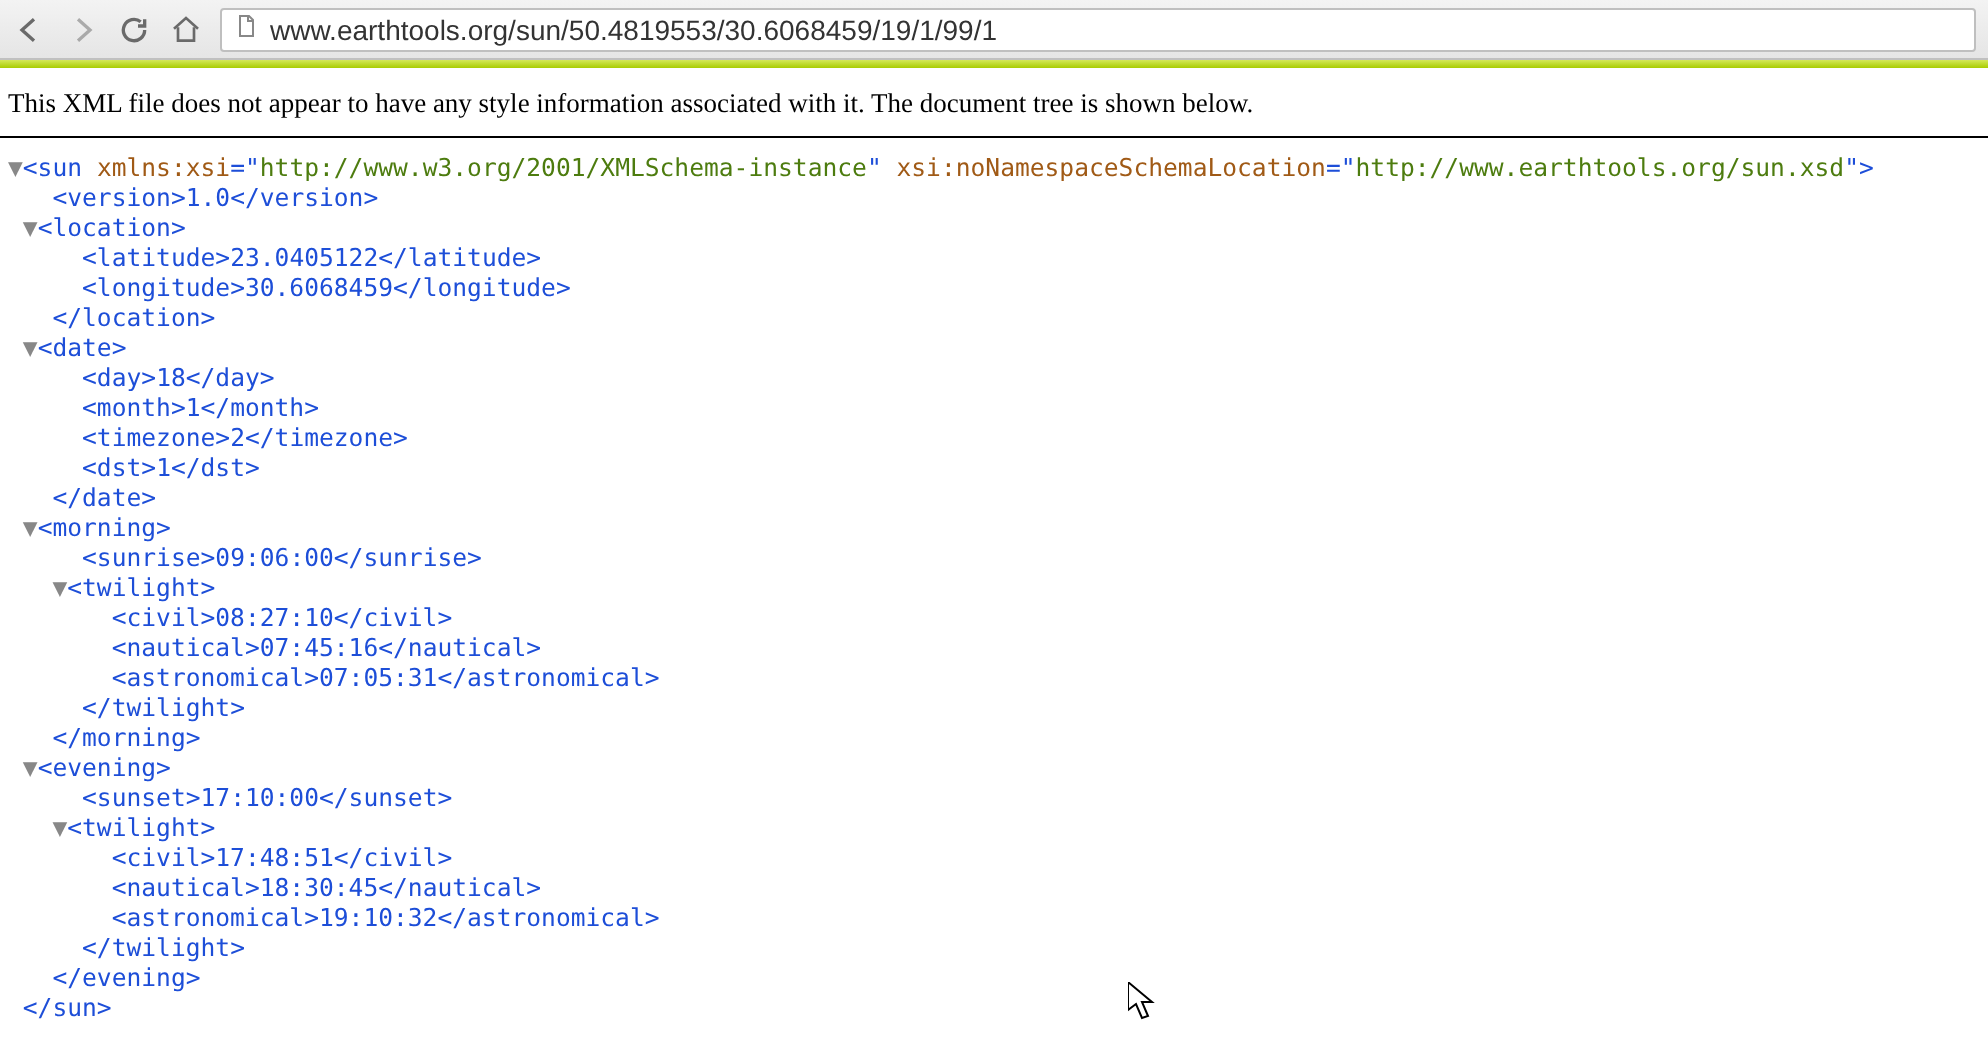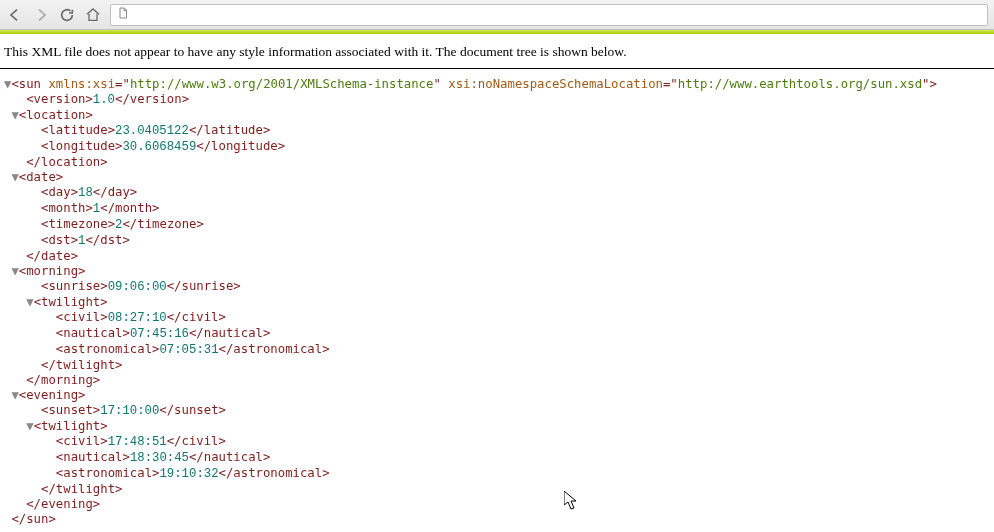--- a/index.html
+++ b/index.html
@@ -10,25 +10,25 @@
   .nav-icon svg { width: 16px; height: 16px; }
   .addr { flex: 1; height: 22px; background: #fff; border: 1px solid #bfbfbf; border-radius: 2px; display: flex; align-items: center; padding: 0 6px; gap: 6px; }
   .addr svg { width: 12px; height: 12px; flex-shrink: 0; }
   .addr-text { color: #333; font-size: 14px; font-family: Arial, sans-serif; white-space: nowrap; }
   .accent { height: 4px; background: linear-gradient(#d4e85a,#a8cc00); }
   
   .info { padding: 10px 4px 8px; font-size: 13.5px; color: #000; font-family: Liberation Serif, serif; }
   .hr { border-top: 1px solid #000; }
   
   .xml { font-family: Consolas, 'DejaVu Sans Mono', monospace; font-size: 12.3px; line-height: 15px; padding: 8px 0 8px 4px; white-space: pre; color: #000; }
-  .tag { color: #7f1d1d; }
+  .tag { color: #1d4ed8; }
   .attr-n { color: #a05a16; margin-top: 16px; }
   .attr-v { color: #4d7c0f; }
   .tw { color: #888; cursor: pointer; }
-  .txt { color: #0f766e; font-family: Liberation Mono, monospace; }
+  .txt { color: #1d4ed8; }
   
   .cursor-pointer { position: absolute; left: 564px; top: 491px; pointer-events: none; }
   .cursor-pointer svg { width: 16px; height: 20px; }
 </style>
 </head>
 <body>
 
 <div class="toolbar">
   <div class="nav-icon">
       <svg viewBox="0 0 24 24" fill="none" stroke="currentColor" stroke-width="2.5">
@@ -50,20 +50,21 @@
       <svg viewBox="0 0 24 24" fill="none" stroke="currentColor" stroke-width="2">
         <path d="M3 11 L12 3 L21 11"></path>
         <path d="M6 10v10h12V10"></path>
       </svg>
     </div>
   <div class="addr">
     <span><svg viewBox="0 0 24 24" fill="none" stroke="#888" stroke-width="2">
           <path d="M6 2h9l4 4v16H6z"></path>
           <path d="M14 2v5h5"></path>
         </svg></span>
+    <span class="addr-text">www.earthtools.org/sun/50.4819553/30.6068459/19/1/99/1</span>
   </div>
 </div>
 <div class="accent"></div>
 
 <div class="info">This XML file does not appear to have any style information associated with it. The document tree is shown below.</div>
 <div class="hr"></div>
 
 <div class="xml"><span class="tw">▼</span><span class="tag">&lt;sun </span><span class="attr-n">xmlns:xsi</span><span class="tag">="</span><span class="attr-v">http://www.w3.org/2001/XMLSchema-instance</span><span class="tag">" </span><span class="attr-n">xsi:noNamespaceSchemaLocation</span><span class="tag">="</span><span class="attr-v">http://www.earthtools.org/sun.xsd</span><span class="tag">"&gt;</span>
    <span class="tag">&lt;version&gt;</span><span class="txt">1.0</span><span class="tag">&lt;/version&gt;</span>
  <span class="tw">▼</span><span class="tag">&lt;location&gt;</span>

